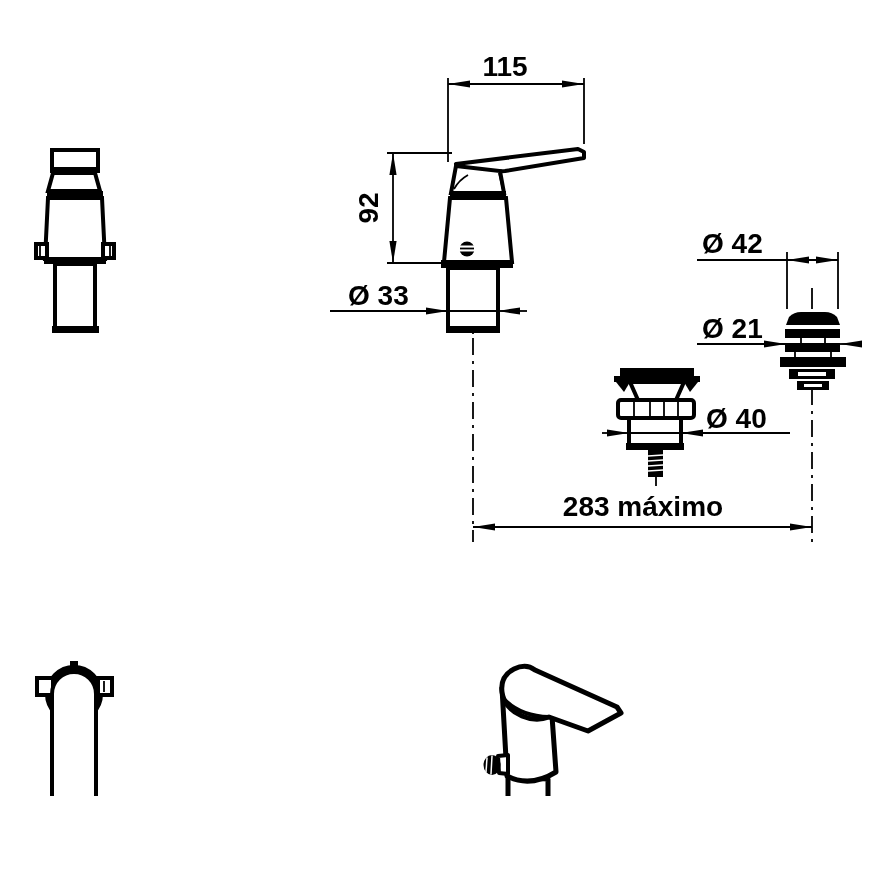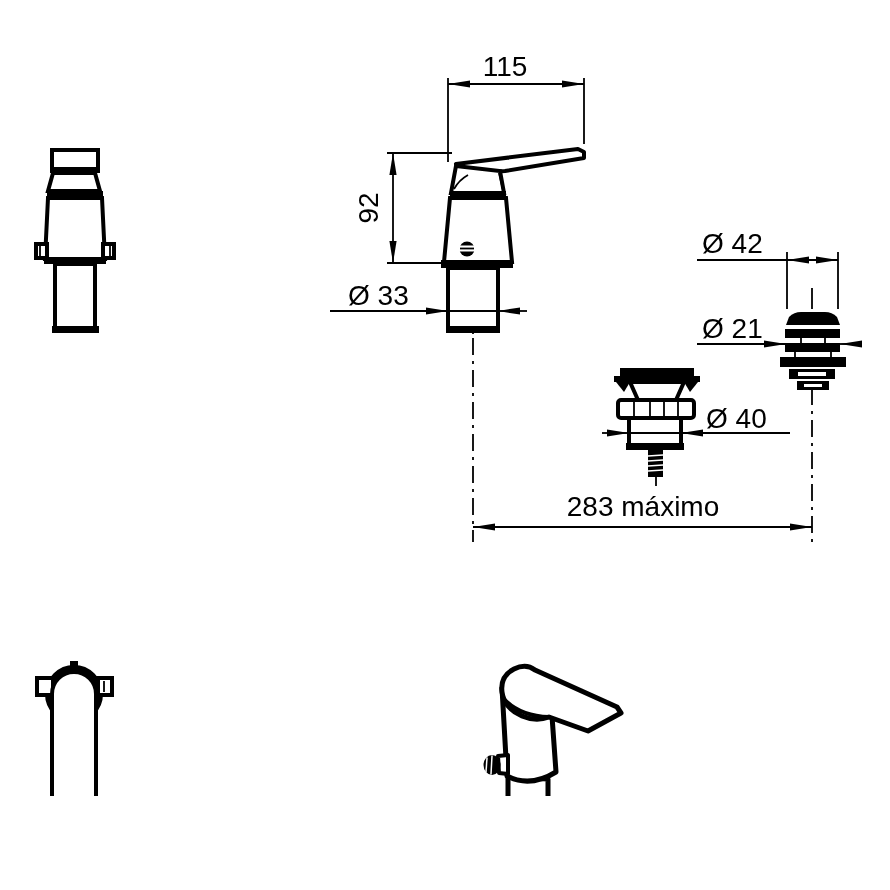--- a/index.html
+++ b/index.html
@@ -2,20 +2,21 @@
 <html><head>
 <meta charset="utf-8">
 <style>
   html,body{margin:0;padding:0;background:#ffffff;}
   .canvas{
     position:relative;
     width:890px;height:796px;
     background:#ffffff;
     font-family:"Liberation Sans","DejaVu Sans",sans-serif;
     overflow:hidden;
+    font-weight:bold;
   }
   svg{position:absolute;left:0;top:0;}
   text{
     font-family:"Liberation Sans","DejaVu Sans",sans-serif;
     font-size:28px;
     fill:#000000;
   }
   .ln{stroke:#000000;stroke-width:1.8;fill:none;}
   .cl{stroke:#000000;stroke-width:1.8;fill:none;}
   .ol{stroke:#000000;stroke-width:4;fill:#ffffff;}

